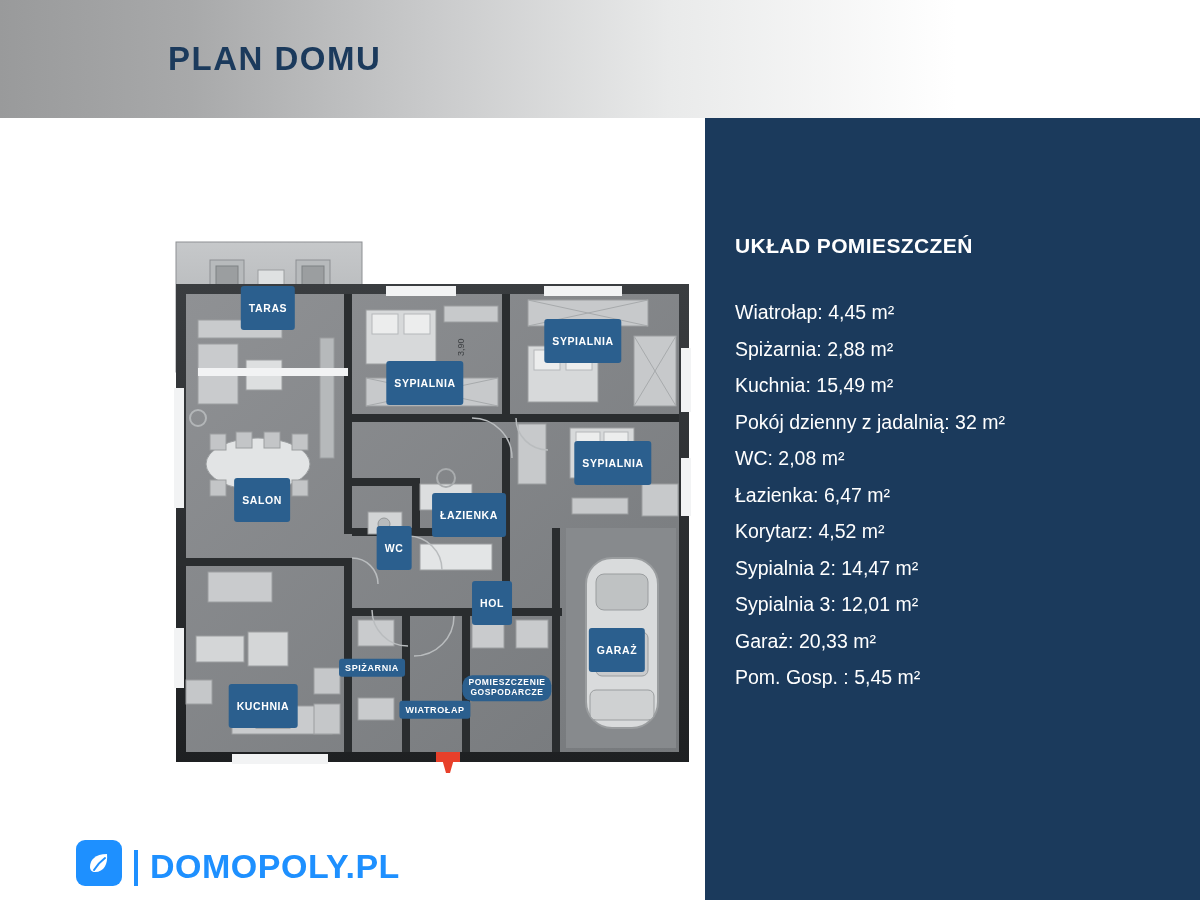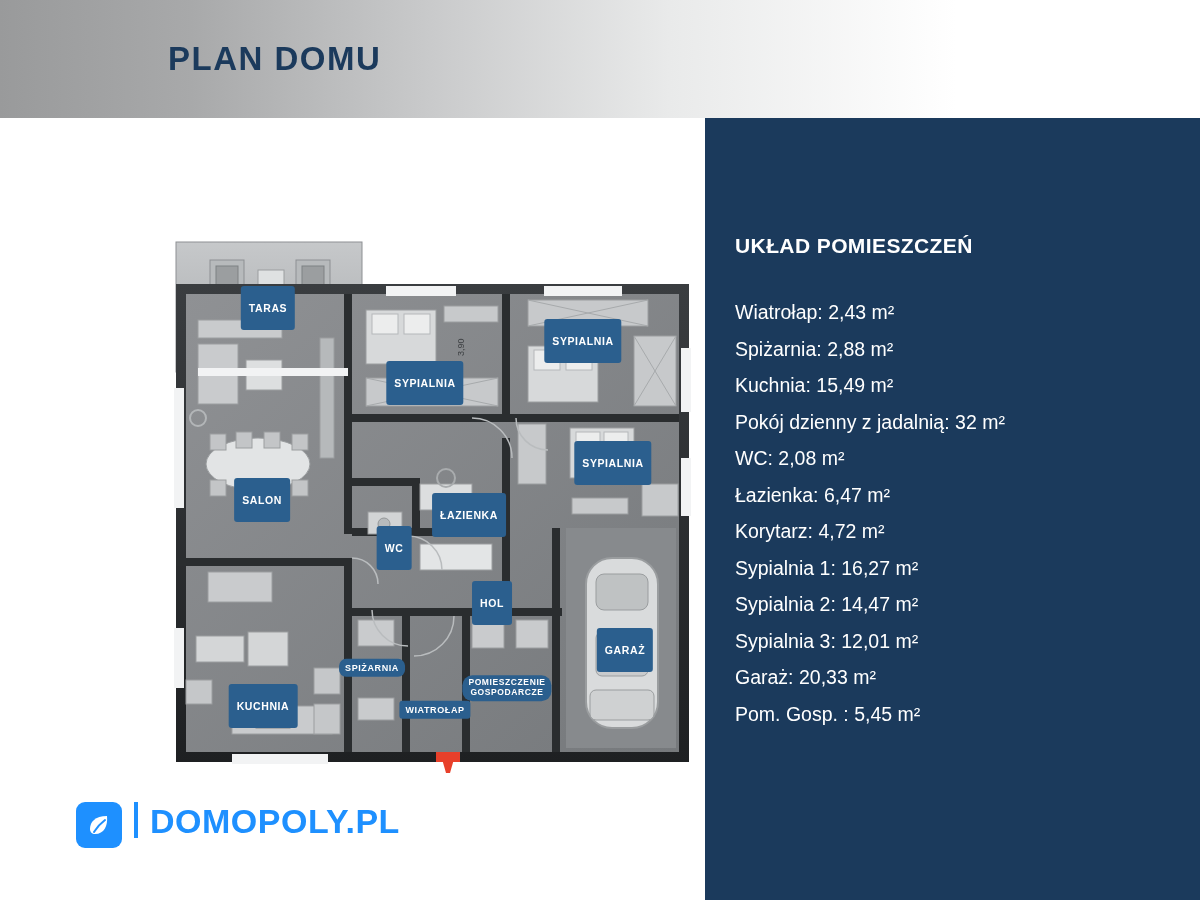--- a/index.html
+++ b/index.html
@@ -64,22 +64,22 @@
     white-space: nowrap;
     transform: translate(-50%, -50%);
     text-align: center;
     line-height: 1.15;
   }
   .chip.small { font-size: 9px; padding: 4px 6px; }
   .chip.two-line { font-size: 8.5px; padding: 3px 6px; }
 
   
   .logo {
-    position: absolute; left: 48px; top: 802px;
-    display: flex; align-items: flex-start; gap: 0px; padding-left: 28px;
+    position: absolute; left: 48px; top: 840px;
+    display: flex; align-items: flex-end; gap: 0px; padding-left: 28px;
   }
   .logo-mark {
     width: 46px; height: 46px; background: #1e90ff; border-radius: 9px;
     display: flex; align-items: center; justify-content: center;
   }
   .logo-bar {
     width: 4px; height: 36px; background: #1e90ff; margin: 0 12px;
   }
   .logo-text {
     font-size: 34px; font-weight: bold; color: #1e90ff; letter-spacing: 0.5px;
@@ -266,39 +266,38 @@
       </svg>
 
       <div class="chip" style="left:96px;  top:80px;">TARAS</div>
       <div class="chip" style="left:253px; top:155px;">SYPIALNIA</div>
       <div class="chip" style="left:411px; top:113px;">SYPIALNIA</div>
       <div class="chip" style="left:441px; top:235px;">SYPIALNIA</div>
       <div class="chip" style="left:90px;  top:272px;">SALON</div>
       <div class="chip" style="left:297px; top:287px;">ŁAZIENKA</div>
       <div class="chip" style="left:222px; top:320px;">WC</div>
       <div class="chip" style="left:320px; top:375px;">HOL</div>
-      <div class="chip" style="left:445px; top:422px;margin-left:8px;">GARAŻ</div>
-      <div class="chip small" style="left:200px; top:440px;border-radius:7px;">SPIŻARNIA</div>
+      <div class="chip" style="left:445px; top:422px;">GARAŻ</div>
+      <div class="chip small" style="left:200px; top:440px;">SPIŻARNIA</div>
       <div class="chip two-line" style="left:335px; top:460px;border-radius:10px;">POMIESZCZENIE<br>GOSPODARCZE</div>
       <div class="chip small" style="left:263px; top:482px;">WIATROŁAP</div>
       <div class="chip" style="left:91px;  top:478px;">KUCHNIA</div>
     </div>
   </div>
 
   <div class="right-panel">
     <div class="panel-title">UKŁAD POMIESZCZEŃ</div>
     <ul class="panel-list">
-      <li>Wiatrołap: 2,43 m²</li>
+      <li>Wiatrołap: 4,45 m²</li>
       <li>Spiżarnia: 2,88 m²</li>
       <li>Kuchnia: 15,49 m²</li>
       <li>Pokój dzienny z jadalnią: 32 m²</li>
       <li>WC: 2,08 m²</li>
       <li>Łazienka: 6,47 m²</li>
-      <li>Korytarz: 4,72 m²</li>
-      <li>Sypialnia 1: 16,27 m²</li>
+      <li>Korytarz: 4,52 m²</li>
       <li>Sypialnia 2: 14,47 m²</li>
       <li>Sypialnia 3: 12,01 m²</li>
       <li>Garaż: 20,33 m²</li>
       <li>Pom. Gosp. : 5,45 m²</li>
     </ul>
   </div>
 
   <div class="logo">
     <div class="logo-mark">
       <svg width="28" height="28" viewBox="0 0 28 28">

